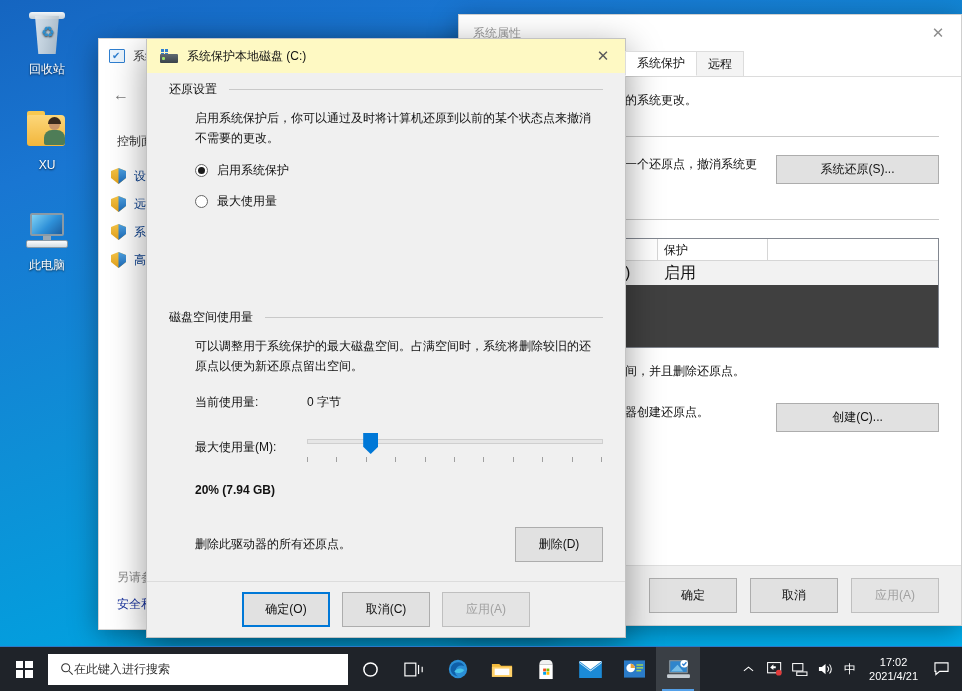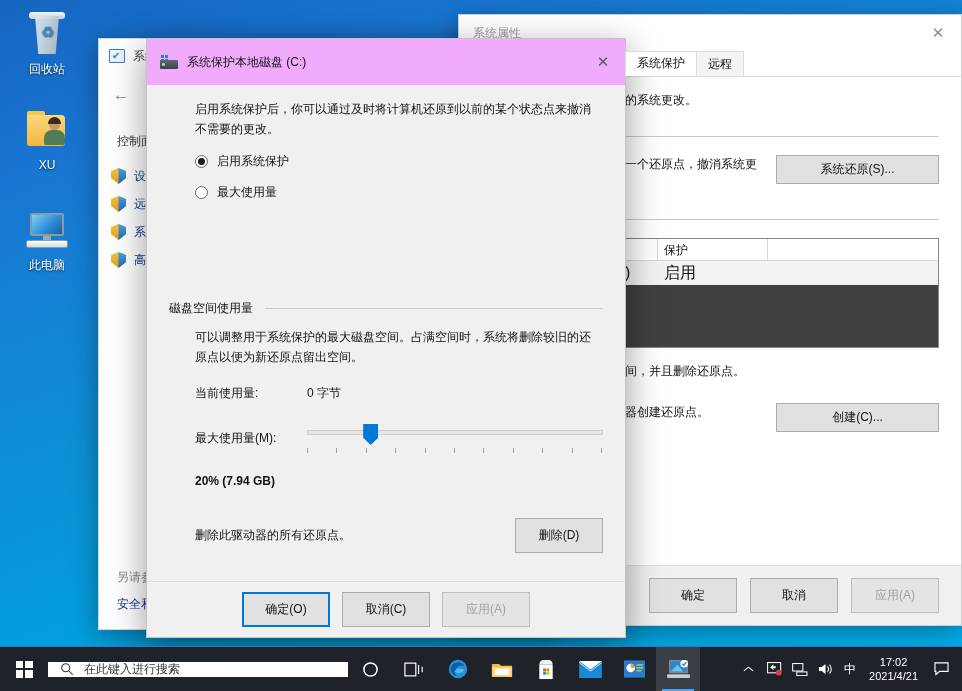--- a/index.html
+++ b/index.html
@@ -94,21 +94,21 @@
   .grid .row{display:flex;height:24px;background:#f2f2f2;align-items:center;}
   .grid .row div{font-size:16px;color:#111;padding:0 6px;}
   .c1{width:176px;} .c2{width:110px;}
   #sp .sp-foot{position:absolute;left:0;right:0;bottom:0;height:60px;background:#f0f0f0;
     display:flex;align-items:center;justify-content:flex-end;gap:13px;padding-right:22px;
     border-top:1px solid #dfdfdf;}
 
   
   #dlg{position:absolute;left:146px;top:38px;width:480px;height:600px;background:#f0f0f0;
     border:1px solid #c3c3c3;box-shadow:0 10px 34px rgba(0,0,0,.4);}
-  #dlg .dbar{height:46px;background:#f0abfc;display:flex;align-items:center;}
+  #dlg .dbar{height:34px;background:#fef9c3;display:flex;align-items:center;}
   #dlg .dbar .ico{width:18px;height:14px;position:relative;margin-left:13px;}
   .drv{position:absolute;left:0;bottom:0;width:18px;height:9px;border-radius:1px;
     background:linear-gradient(180deg,#5f6a72,#39424a);}
   .drv:after{content:"";position:absolute;left:2px;top:3px;width:3px;height:3px;background:#9ae06a;border-radius:1px;}
   .shieldsq{position:absolute;left:1px;top:0;width:9px;height:9px;}
   .shieldsq i{position:absolute;width:3px;height:3px;background:#2f7fd0;}
   #dlg .dtitle{font-size:12px;color:#111;padding-left:9px;flex:1;}
   #dlg .dx{width:44px;height:34px;display:flex;align-items:center;justify-content:center;color:#5a5a5a;font-size:15px;}
   #dlg .dbody{padding:8px 22px 0 22px;position:relative;height:518px;}
   .d-sect{display:flex;align-items:center;gap:12px;margin-bottom:4px;}
@@ -137,21 +137,21 @@
   #dlg .dfoot{position:absolute;left:0;right:0;bottom:0;height:56px;border-top:1px solid #dcdcdc;
     display:flex;align-items:center;justify-content:center;gap:12px;}
   .btn.focus{border:2px solid #0078d7;}
 
   
   #taskbar{position:absolute;left:0;bottom:0;width:962px;height:45px;background:#1f2329;
     display:flex;align-items:center;border-top:1px solid #2c78c8;}
   #startbtn{width:48px;height:45px;display:flex;align-items:center;justify-content:center;}
   .winlogo{width:17px;height:17px;display:grid;grid-template-columns:1fr 1fr;grid-template-rows:1fr 1fr;gap:2px;}
   .winlogo i{background:#fff;}
-  #searchbox{width:300px;height:15px;background:#fff;display:flex;align-items:center;gap:10px;padding:0 12px;}
+  #searchbox{width:300px;height:31px;background:#fff;display:flex;align-items:center;padding:0 12px;}
   #searchbox .ph{font-size:12px;color:#333;}
   .tb-ico{width:44px;height:45px;display:flex;align-items:center;justify-content:center;position:relative;}
   .tb-ico.active{background:#3a3f45;}
   .tb-ico.active:after{content:"";position:absolute;bottom:0;left:6px;right:6px;height:3px;background:#54a0e8;}
   .tray{margin-left:auto;display:flex;align-items:center;gap:0;padding-right:6px;height:45px;}
   .tray-ico{width:26px;height:45px;display:flex;align-items:center;justify-content:center;color:#fff;font-size:12px;position:relative;}
   .clock{color:#fff;font-size:11px;line-height:14px;text-align:center;padding:0 8px;}
   .notif{width:30px;height:45px;display:flex;align-items:center;justify-content:center;color:#fff;}
 </style>
 </head>
@@ -297,20 +297,24 @@
             <i style="left:0;top:4px"></i>
             <i style="left:4px;top:4px"></i>
           </span>
         <span class="drv"></span>
       </span>
       <span class="dtitle">系统保护本地磁盘 (C:)</span>
       <span class="dx">✕</span>
     </div>
 
     <div class="dbody">
+      <div class="d-sect">
+        <span class="lab">还原设置</span>
+        <span class="ln"></span>
+      </div>
       <div class="d-par">启用系统保护后，你可以通过及时将计算机还原到以前的某个状态点来撤消不需要的更改。</div>
 
       <div class="radio-row">
         <span class="radio on">
             <i></i>
           </span>
         <span>启用系统保护</span>
       </div>
       <div class="radio-row">
         <span class="radio"></span>

